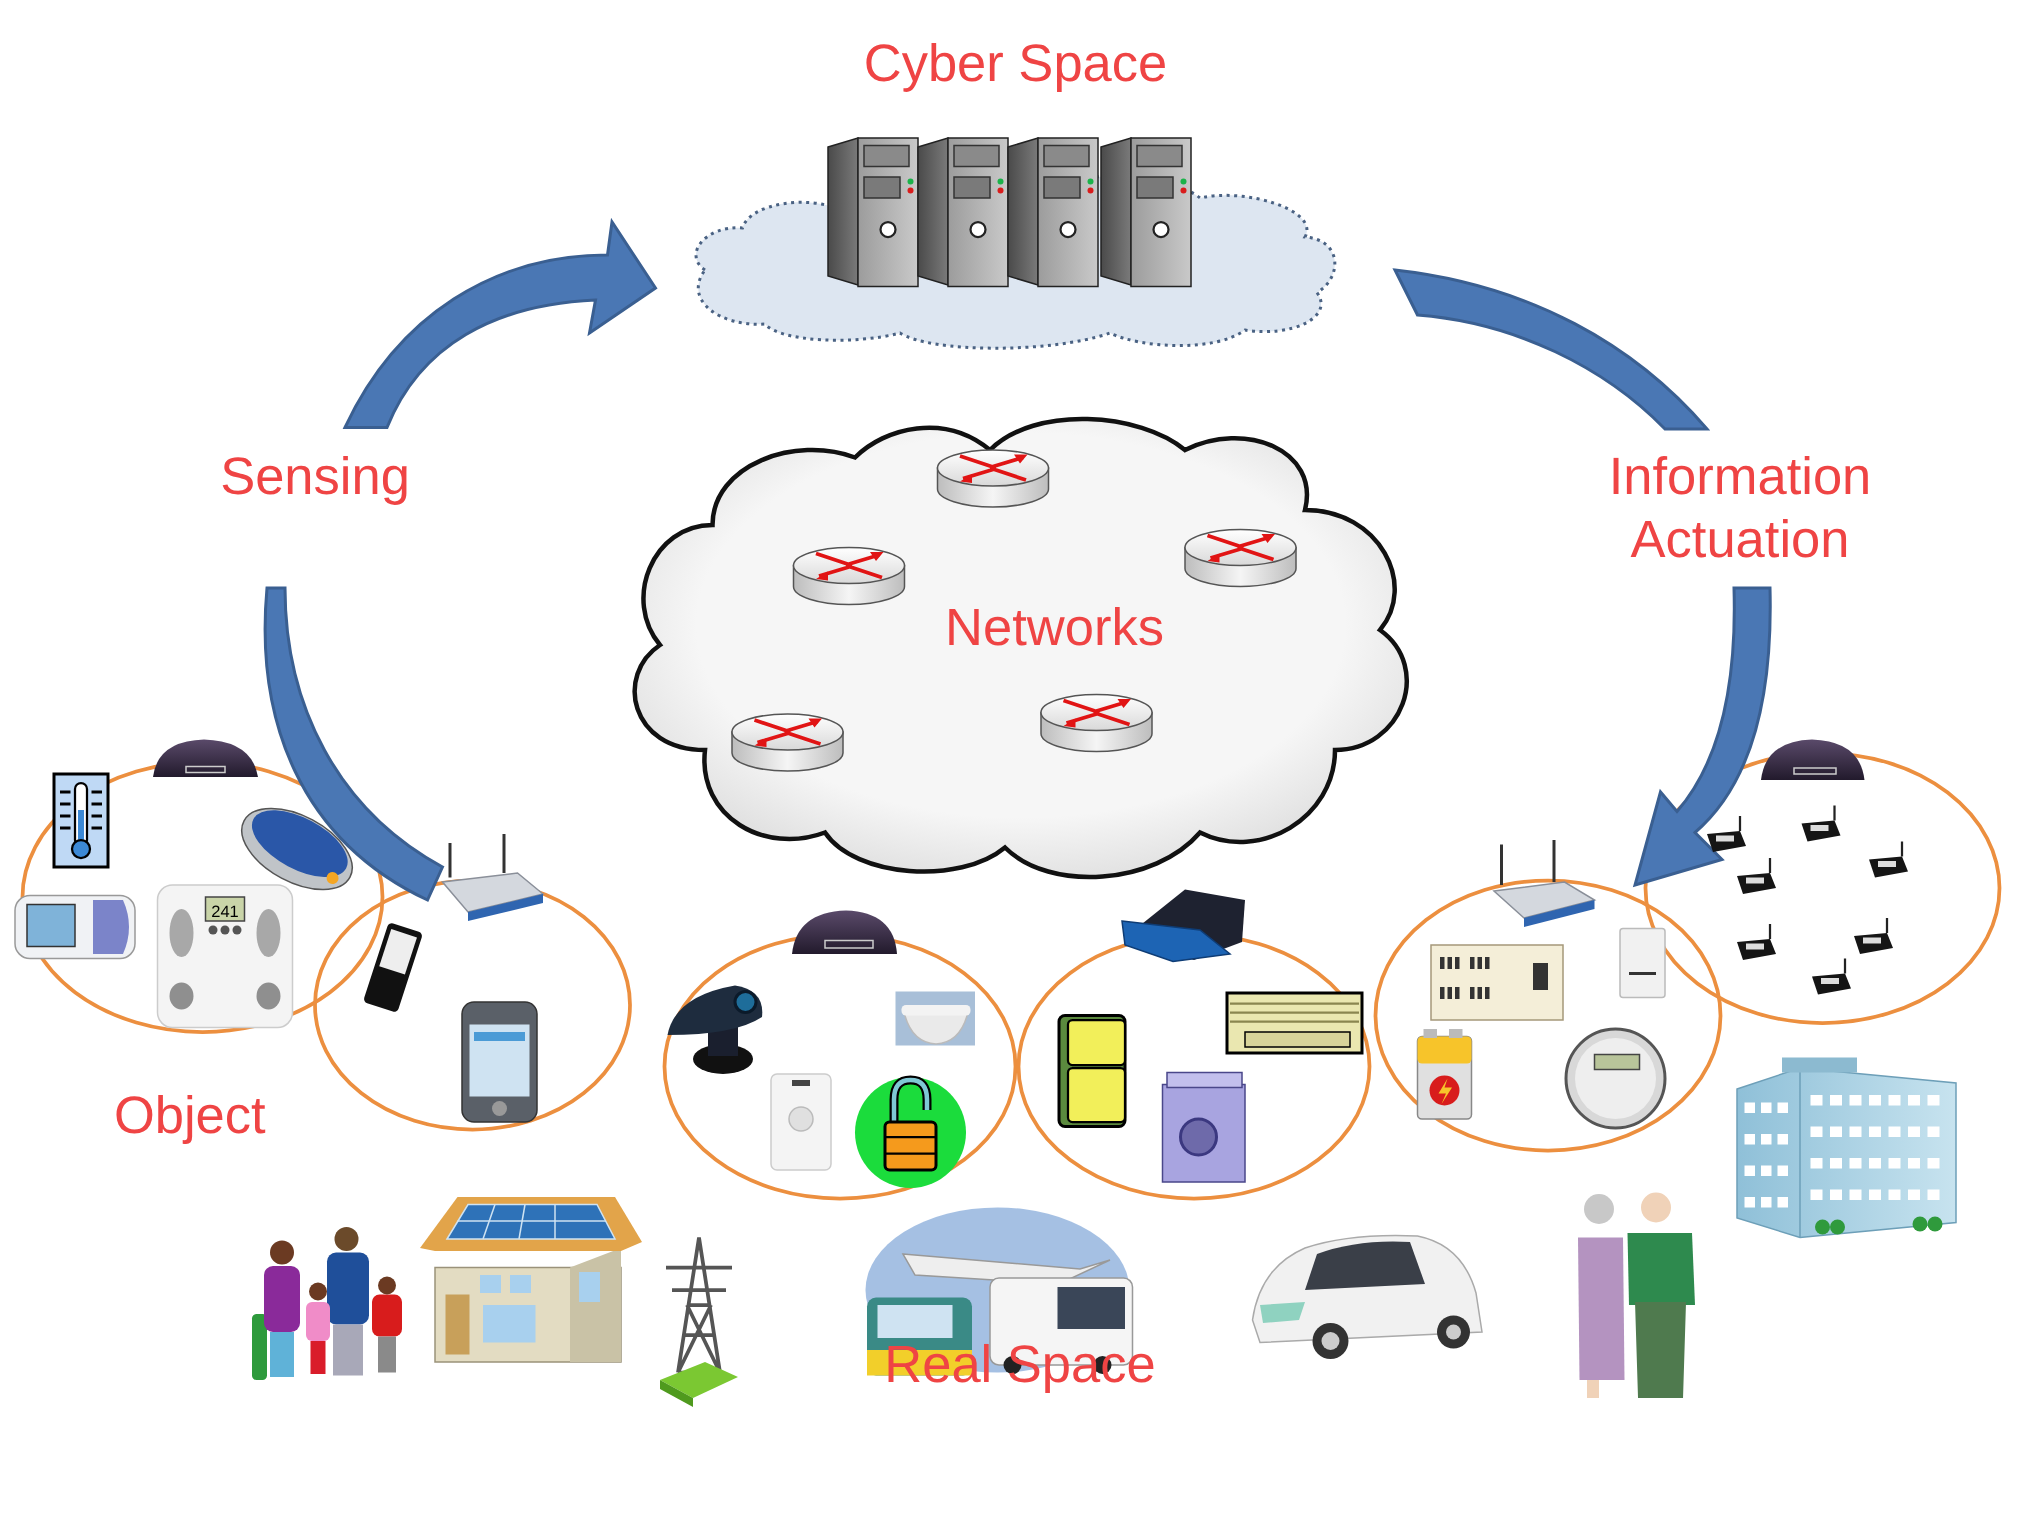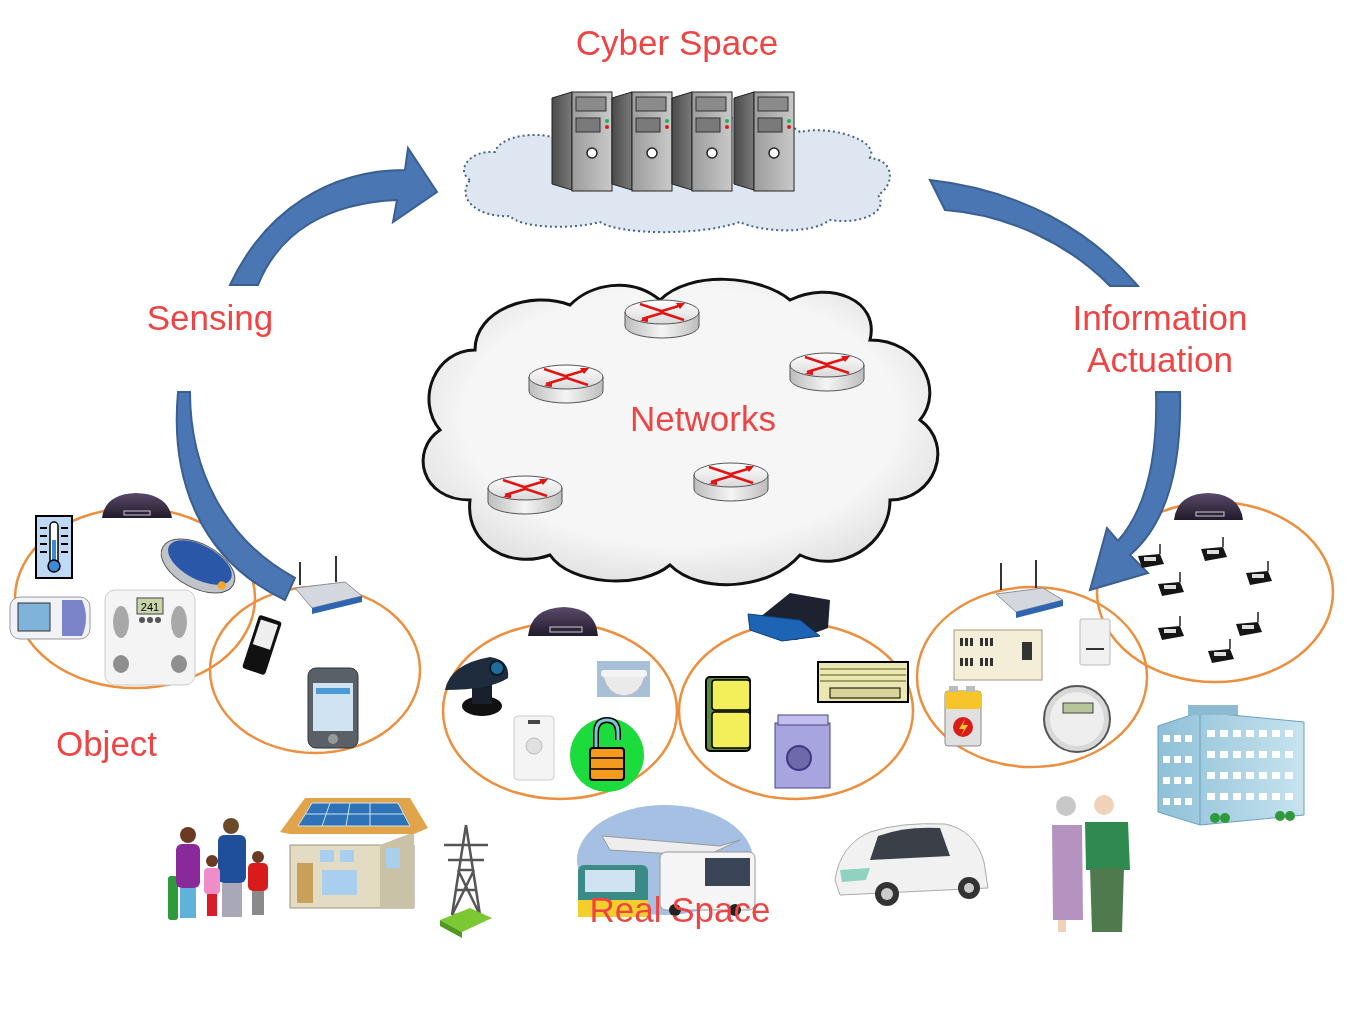--- a/index.html
+++ b/index.html
@@ -465,17 +465,17 @@
 
 <div class="label" style="left:120px; top:297px; width:180px;">
   <div>Sensing</div>
 </div>
 
 <div class="label" style="left:1060px; top:297px; width:200px;">
   <div>Information</div>
   <div>Actuation</div>
 </div>
 
-<div class="label" style="left:24px; top:723px; width:165px;">
+<div class="label" style="left:44px; top:723px; width:165px;">
   <div>Object</div>
 </div>
 
 <div class="label" style="left:570px; top:889px; width:220px;">Real Space</div>
 
 </body></html>

